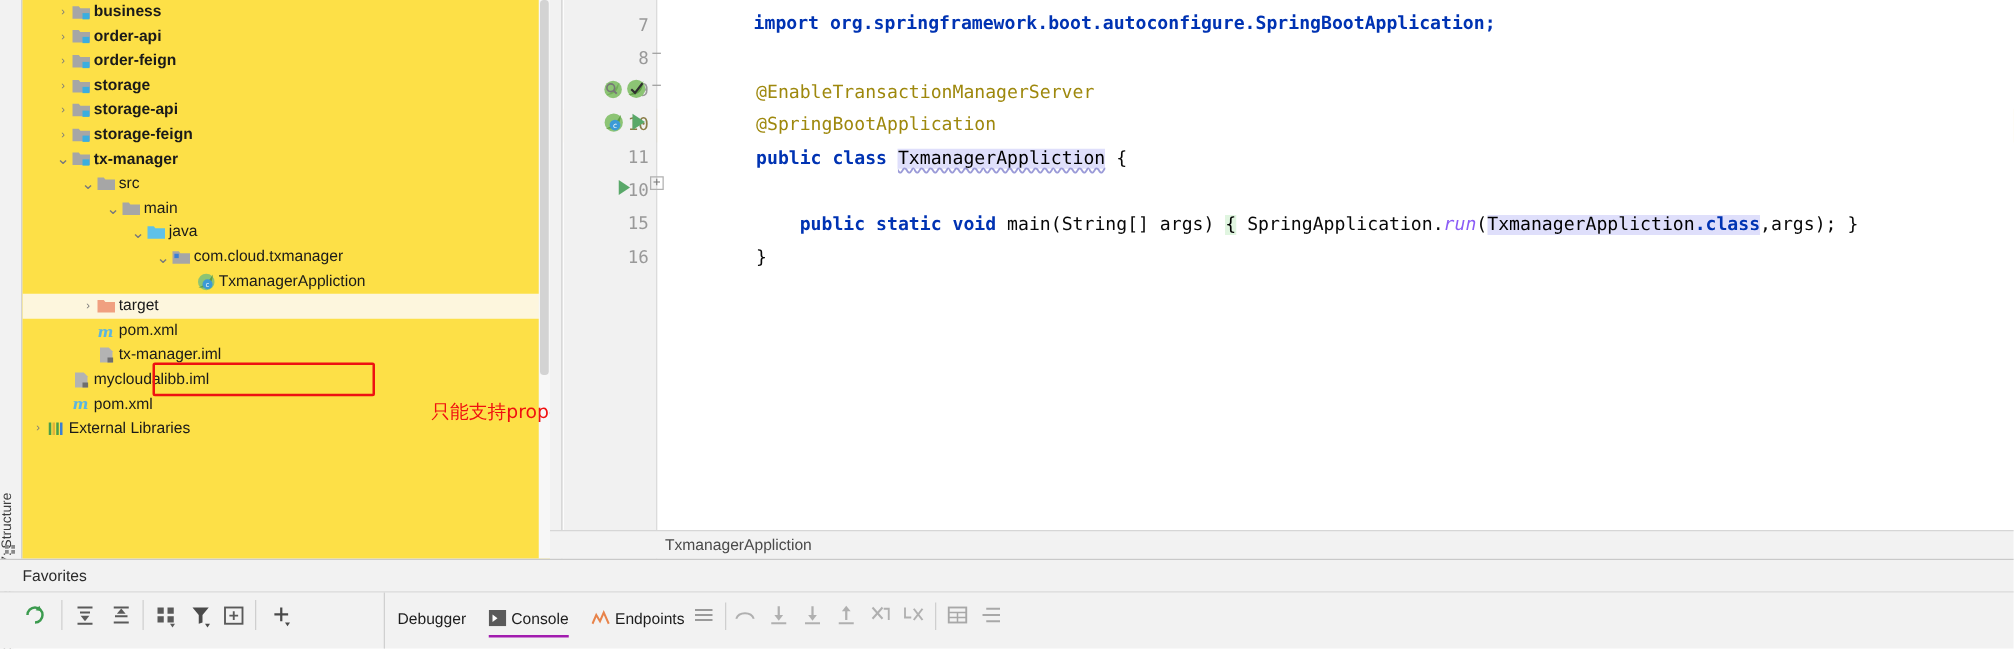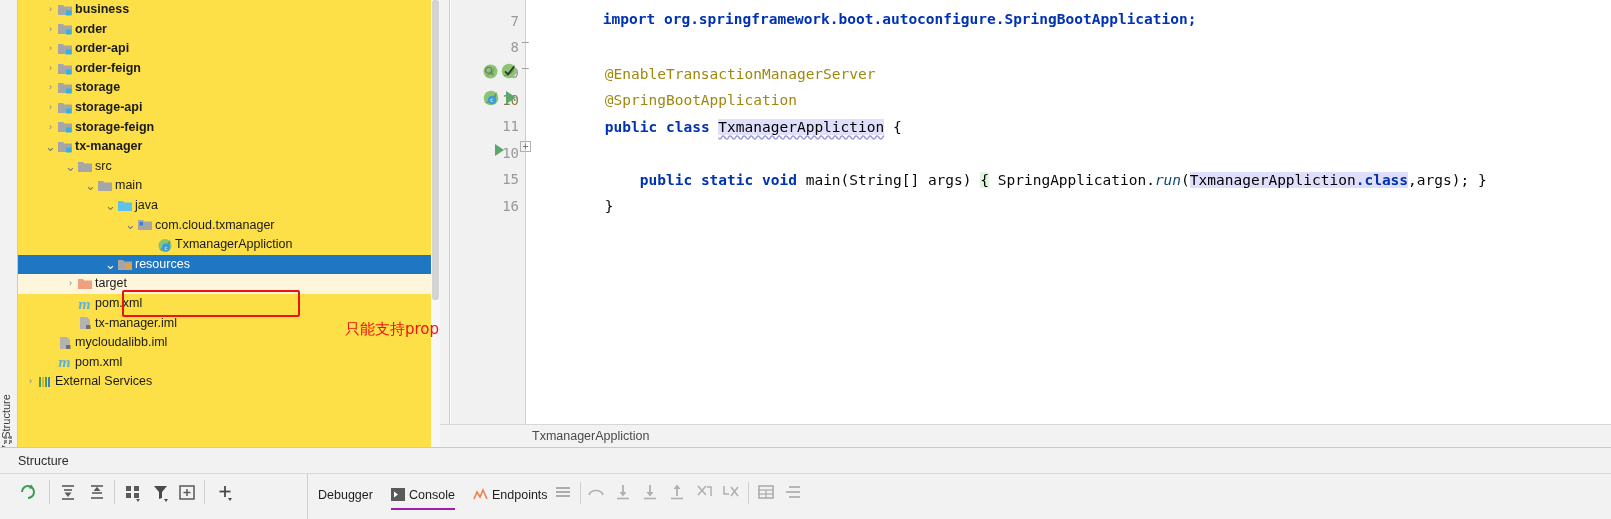--- a/index.html
+++ b/index.html
@@ -114,21 +114,21 @@
     position: absolute; left: 11px; right: 0; height: 26.5px;
     background: #fdf6e3;
   }
   .gutter-icon { position: absolute; }
 
   
   .kw   { color: #0033b3; font-weight: bold; }
   .anno { color: #9e880d; }
   .cls  { color: #000000; }
   .plain{ color: #080808; }
-  .ital { font-style: italic; color: #0c4a6e; }
+  .ital { font-style: italic; color: #8b5cf6; }
   .hl-ident { background: #dfdffb; }
   .brace-hl { background: #e0f5e0; }
   .wavy {
     text-decoration: underline; text-decoration-style: wavy;
     text-decoration-color: #9b9bd8; text-underline-offset: 3px;
   }
   .fold {
     position: absolute; font-size: 11px; color: #999;
   }
 
@@ -197,24 +197,20 @@
   </div>
   <div class="bottom-strip"></div>
   <div class="vlabel2">2: Favorites</div>
 
   <div class="tree-panel">
     <div id="tree-rows">
         <div class="tree-row"><span style="display: inline-block; width: 26px;"></span><span class="arrow">›</span><span class="ico"><svg width="16" height="14" viewBox="0 0 16 14">
               <path d="M1 2 h5 l1.3 1.6 H15 V12 H1 Z" fill="#a6a6a6"></path>
               <rect x="9" y="7.5" width="5.5" height="5" fill="#3aaee0"></rect>
             </svg></span><span class="label bold">business</span></div>
-        <div class="tree-row"><span style="display: inline-block; width: 26px;"></span><span class="arrow">›</span><span class="ico"><svg width="16" height="14" viewBox="0 0 16 14">
-              <path d="M1 2 h5 l1.3 1.6 H15 V12 H1 Z" fill="#a6a6a6"></path>
-              <rect x="9" y="7.5" width="5.5" height="5" fill="#3aaee0"></rect>
-            </svg></span><span class="label bold">order</span></div>
         <div class="tree-row"><span style="display: inline-block; width: 26px;"></span><span class="arrow">›</span><span class="ico"><svg width="16" height="14" viewBox="0 0 16 14">
               <path d="M1 2 h5 l1.3 1.6 H15 V12 H1 Z" fill="#a6a6a6"></path>
               <rect x="9" y="7.5" width="5.5" height="5" fill="#3aaee0"></rect>
             </svg></span><span class="label bold">order-api</span></div>
         <div class="tree-row"><span style="display: inline-block; width: 26px;"></span><span class="arrow">›</span><span class="ico"><svg width="16" height="14" viewBox="0 0 16 14">
               <path d="M1 2 h5 l1.3 1.6 H15 V12 H1 Z" fill="#a6a6a6"></path>
               <rect x="9" y="7.5" width="5.5" height="5" fill="#3aaee0"></rect>
             </svg></span><span class="label bold">order-feign</span></div>
         <div class="tree-row"><span style="display: inline-block; width: 26px;"></span><span class="arrow">›</span><span class="ico"><svg width="16" height="14" viewBox="0 0 16 14">
               <path d="M1 2 h5 l1.3 1.6 H15 V12 H1 Z" fill="#a6a6a6"></path>
@@ -244,26 +240,20 @@
         <div class="tree-row"><span style="display: inline-block; width: 106px;"></span><span class="arrow" style="font-size: 13px; line-height: 12px;">⌄</span><span class="ico"><svg width="16" height="14" viewBox="0 0 16 14">
               <path d="M1 2 h5 l1.3 1.6 H15 V12 H1 Z" fill="#a6a6a6"></path>
               <rect x="2.5" y="4" width="3.5" height="3.5" fill="#3a7fd5"></rect>
             </svg></span><span class="label">com.cloud.txmanager</span></div>
         <div class="tree-row"><span style="display: inline-block; width: 126px;"></span><span class="arrow"></span><span class="ico"><svg width="16" height="15" viewBox="0 0 16 15">
               <circle cx="8" cy="7.5" r="6.6" fill="#8cc474"></circle>
               <path d="M1.8 12 C5 11 10.6 7 13.2 1.6 C13.2 9.4 8.8 12.6 1.8 12 Z" fill="#5f9e45"></path>
               <circle cx="9" cy="9.4" r="4" fill="#3c9ad6"></circle>
               <text x="9" y="11.6" font-size="5.6" fill="#fff" text-anchor="middle" font-family="DejaVu Sans, sans-serif">c</text>
             </svg></span><span class="label">TxmanagerAppliction</span></div>
-        <div class="tree-row selected"><span style="display: inline-block; width: 86px;"></span><span class="arrow" style="font-size: 13px; line-height: 12px;">⌄</span><span class="ico"><svg width="16" height="14" viewBox="0 0 16 14">
-              <path d="M1 2 h5 l1.3 1.6 H15 V12 H1 Z" fill="#a6a6a6"></path>
-              <rect x="8" y="6" width="7" height="1.2" fill="#e8a33d"></rect>
-              <rect x="8" y="8.2" width="7" height="1.2" fill="#e8a33d"></rect>
-              <rect x="8" y="10.4" width="7" height="1.2" fill="#e8a33d"></rect>
-            </svg></span><span class="label">resources</span></div>
         <div class="tree-row highlight"><span style="display: inline-block; width: 46px;"></span><span class="arrow">›</span><span class="ico"><svg width="16" height="14" viewBox="0 0 16 14">
               <path d="M1 2 h5 l1.3 1.6 H15 V12 H1 Z" fill="#f0a080"></path>
             </svg></span><span class="label">target</span></div>
         <div class="tree-row"><span style="display: inline-block; width: 46px;"></span><span class="arrow"></span><span class="ico"><svg width="16" height="14" viewBox="0 0 16 14">
               <text x="1" y="11.5" font-size="12" fill="#5bb5e0" font-style="italic" font-weight="bold" font-family="DejaVu Serif, serif">m</text>
             </svg></span><span class="label">pom.xml</span></div>
         <div class="tree-row"><span style="display: inline-block; width: 46px;"></span><span class="arrow"></span><span class="ico"><svg width="16" height="14" viewBox="0 0 16 14">
               <path d="M3 1 h7 l3 3 v9 H3 Z" fill="#b3b3b3"></path>
               <rect x="9" y="9" width="4.5" height="4" fill="#6e6e6e"></rect>
             </svg></span><span class="label">tx-manager.iml</span></div>
@@ -272,21 +262,21 @@
               <rect x="9" y="9" width="4.5" height="4" fill="#6e6e6e"></rect>
             </svg></span><span class="label">mycloudalibb.iml</span></div>
         <div class="tree-row"><span style="display: inline-block; width: 26px;"></span><span class="arrow"></span><span class="ico"><svg width="16" height="14" viewBox="0 0 16 14">
               <text x="1" y="11.5" font-size="12" fill="#5bb5e0" font-style="italic" font-weight="bold" font-family="DejaVu Serif, serif">m</text>
             </svg></span><span class="label">pom.xml</span></div>
         <div class="tree-row"><span style="display: inline-block; width: 6px;"></span><span class="arrow">›</span><span class="ico"><svg width="16" height="14" viewBox="0 0 16 14">
               <rect x="2" y="2" width="2" height="10" fill="#4a9e4a"></rect>
               <rect x="5" y="2" width="2" height="10" fill="#e0b23c"></rect>
               <rect x="8" y="2" width="2" height="10" fill="#4a9e4a"></rect>
               <rect x="11" y="2" width="2" height="10" fill="#3a7fd5"></rect>
-            </svg></span><span class="label">External Services</span></div>
+            </svg></span><span class="label">External Libraries</span></div>
       </div>
     <div class="tree-scroll">
       <div class="thumb"></div>
     </div>
   </div>
 
   <div class="redbox" style="left:122px; top:290px; width:178px; height:27px;"></div>
   <div class="cn-annot" style="left:345px; top:320px;">只能支持properties</div>
 
   <div class="editor-wrap">
@@ -364,21 +354,21 @@
       </div>
     </div>
 
   </div>
 
   <div class="breadcrumb-bar">
     <span>TxmanagerAppliction</span>
   </div>
 
   <div class="services-bar">
-    <div class="services-title">Structure</div>
+    <div class="services-title">Favorites</div>
   </div>
 
   <div class="tool-bar">
 
     <div class="tb-left">
 
       <svg class="tb-icon" style="left:7px;" width="22" height="22" viewBox="0 0 22 22">
         <path d="M5 11 A6 6 0 1 1 11 17" fill="none" stroke="#3c9b4f" stroke-width="2"></path>
         <path d="M14.5 3.5 L16.5 8 L11.5 7.2 Z" fill="#3c9b4f"></path>
       </svg>

